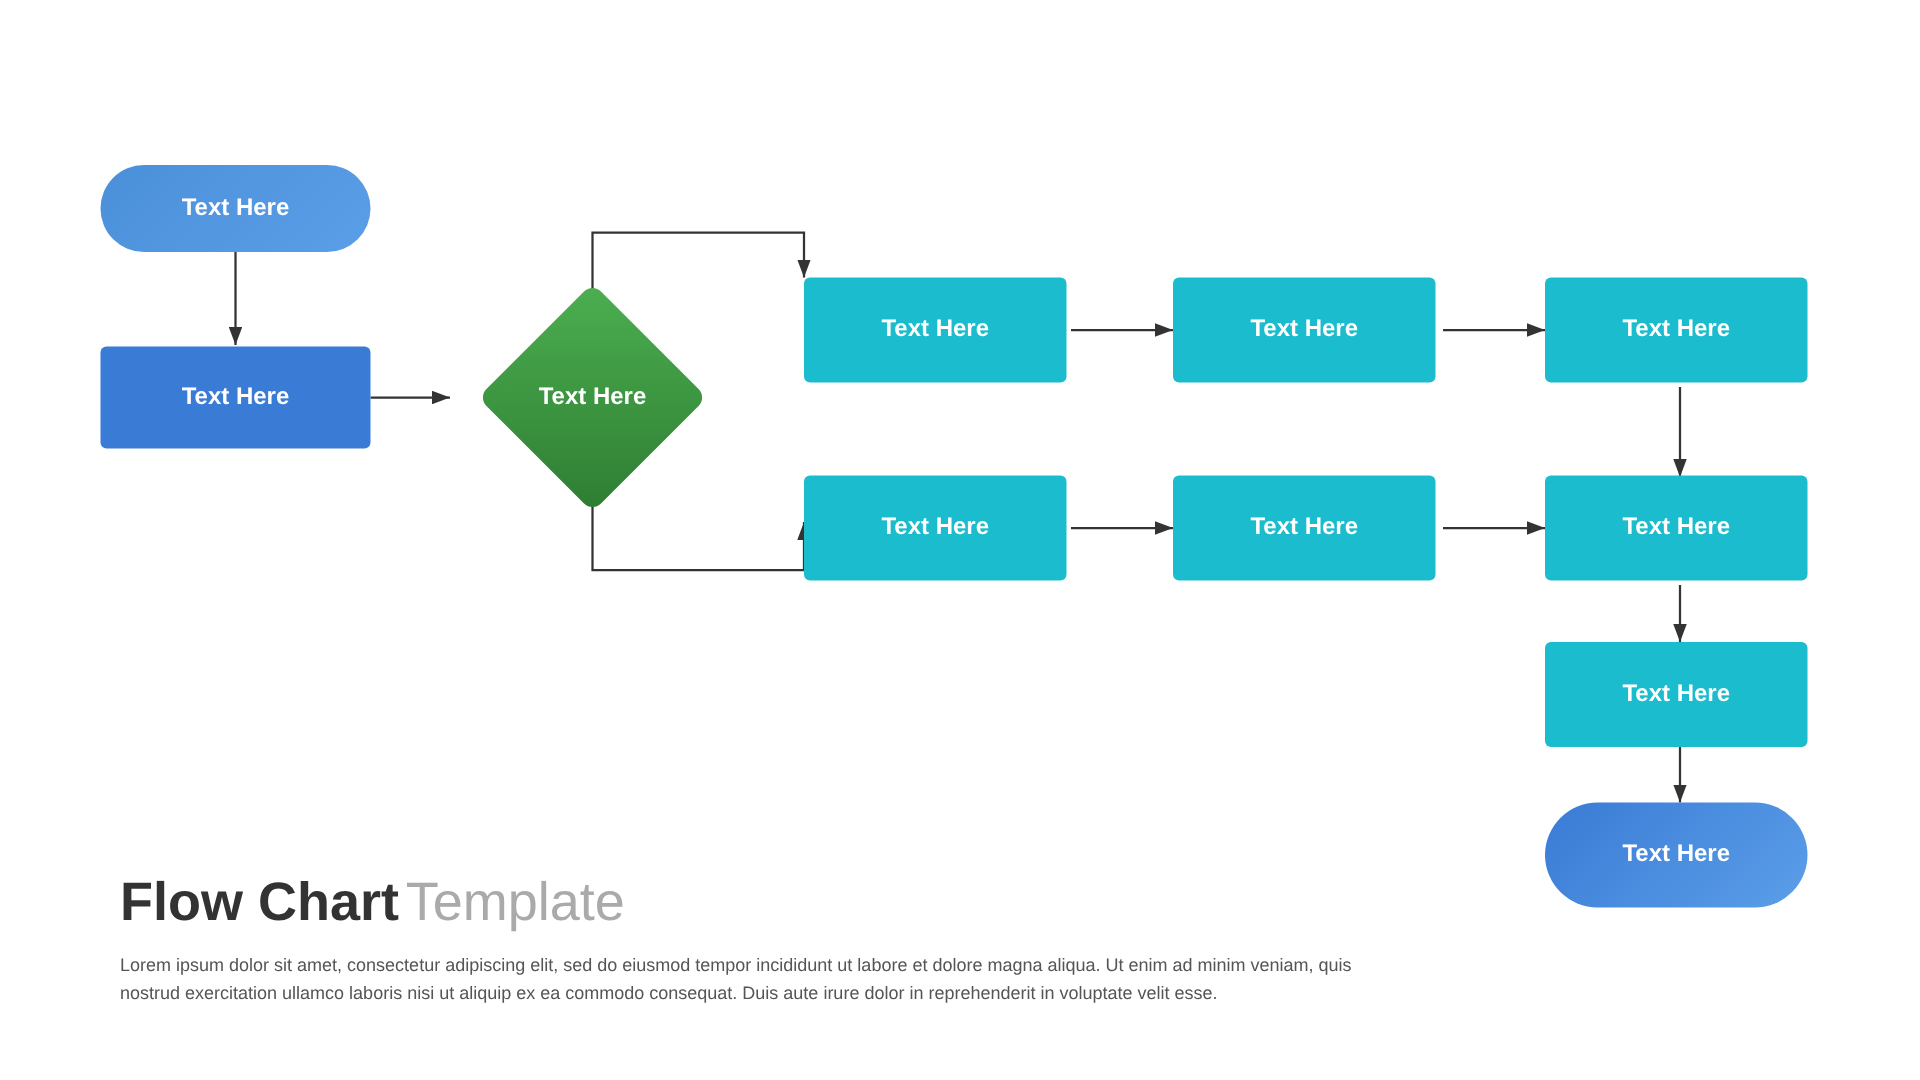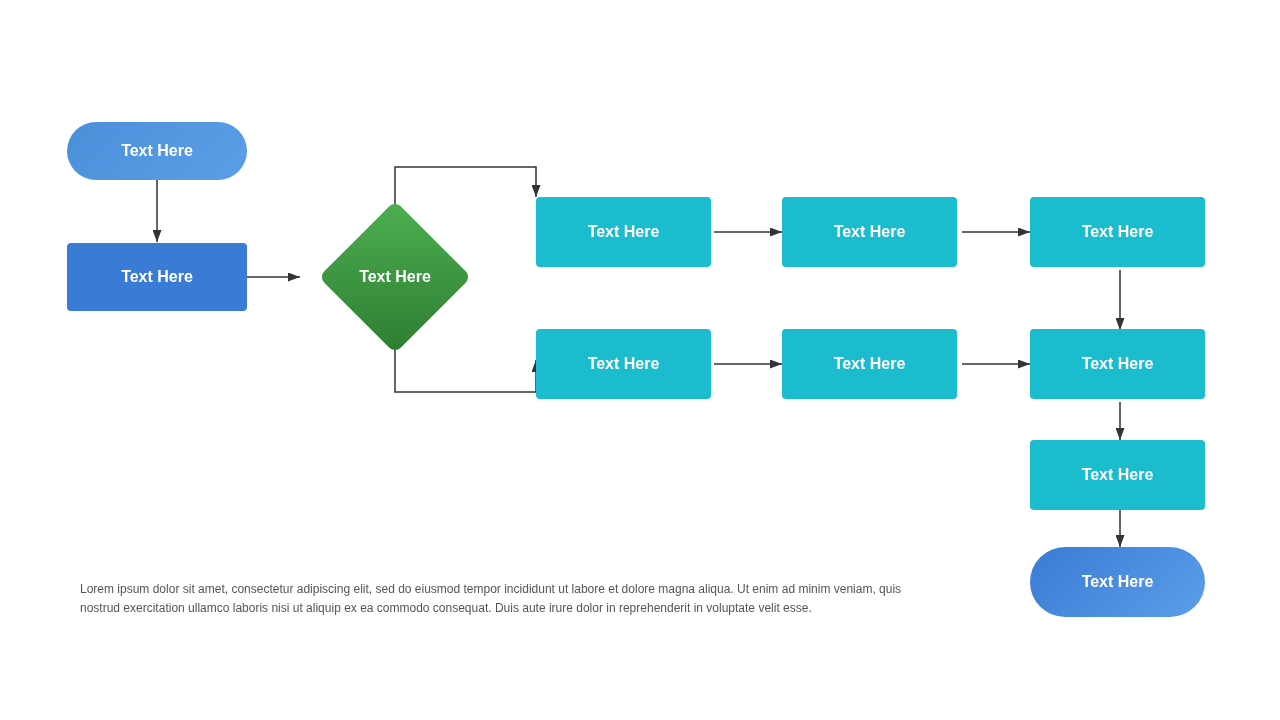--- a/index.html
+++ b/index.html
@@ -8,21 +8,21 @@
       height: 720px;
       background: #ffffff;
       font-family: 'Segoe UI', Arial, sans-serif;
       overflow: hidden;
       position: relative;
     }
 
     
     .flowchart {
       position: absolute;
-      top: 12px;
+      top: 0;
       left: 0;
       width: 1280px;
       height: 680px;
     }
 
     
     .connector-svg {
       position: absolute;
       top: 0; left: 0;
       width: 1280px;
@@ -204,14 +204,19 @@
     <span>Text Here</span>
   </div>
 
   <div class="node node-pill-blue-end" style="left: 1030px; top: 535px;">
     <span>Text Here</span>
   </div>
 
 </div>
 
 <div class="bottom-section">
+  <div class="title-row">
+    <span class="title-bold">Flow Chart</span>
+    <span> </span>
+    <span class="title-light">Template</span>
+  </div>
   <div class="body-text">Lorem ipsum dolor sit amet, consectetur adipiscing elit, sed do eiusmod tempor incididunt ut labore et dolore magna aliqua. Ut enim ad minim veniam, quis nostrud exercitation ullamco laboris nisi ut aliquip ex ea commodo consequat. Duis aute irure dolor in reprehenderit in voluptate velit esse.</div>
 </div>
 
 </body></html>

